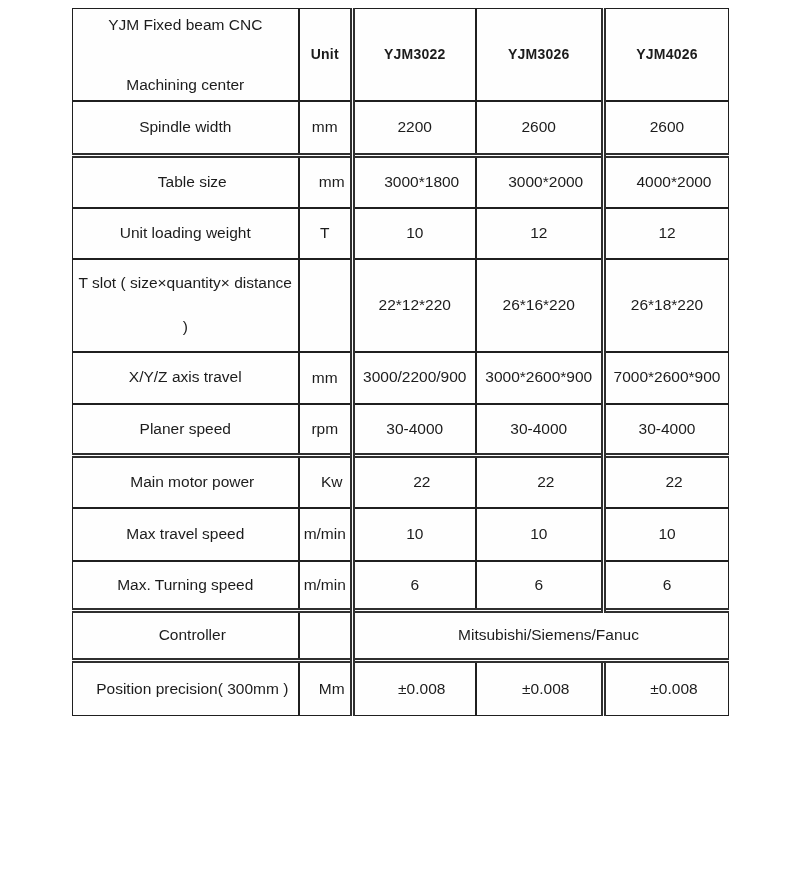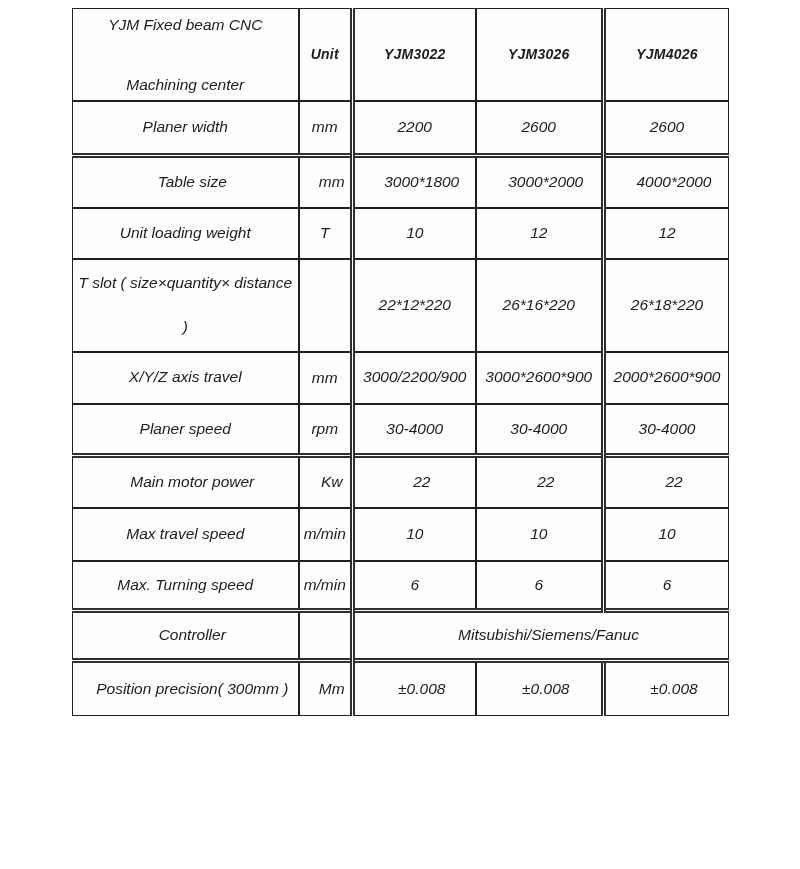--- a/index.html
+++ b/index.html
@@ -9,21 +9,20 @@
     width: 800px;
     height: 869px;
     font-family: "Liberation Sans", "DejaVu Sans", sans-serif;
     color: #1c1c1c;
   }
   .page {
     position: relative;
     width: 800px;
     height: 763px;
     overflow: hidden;
-    font-style: italic;
   }
   table.spec {
     border-collapse: collapse;
     table-layout: fixed;
     width: 656px;
     margin: 8px 0 0 72px;
     background: #fefefe;
   }
   .spec th, .spec td {
     border: 2px solid #1f1f1f;
@@ -78,21 +77,21 @@
           <div class="l2">Machining center</div>
         </th>
         <th class="bold-h">Unit</th>
         <th class="bold-h vd">YJM3022</th>
         <th class="bold-h">YJM3026</th>
         <th class="bold-h vd">YJM4026</th>
       </tr>
     </thead>
     <tbody id="spec-body">
     <tr style="height: 55px;">
-          <td class="col-label">Planer width</td>
+          <td class="col-label">Spindle width</td>
           <td class="col-unit">mm</td>
           <td class="col-val vd">2200</td>
           <td class="col-val">2600</td>
           <td class="col-val vd">2600</td>
         </tr>
         <tr class="dbl-top" style="height: 52px;">
           <td class="col-label">Table size</td>
           <td class="col-unit">mm</td>
           <td class="col-val vd">3000*1800</td>
           <td class="col-val">3000*2000</td>
@@ -110,21 +109,21 @@
           <td class="col-unit"></td>
           <td class="col-val vd">22*12*220</td>
           <td class="col-val">26*16*220</td>
           <td class="col-val vd">26*18*220</td>
         </tr>
         <tr style="height: 52px;">
           <td class="col-label">X/Y/Z axis travel</td>
           <td class="col-unit">mm</td>
           <td class="col-val vd">3000/2200/900</td>
           <td class="col-val">3000*2600*900</td>
-          <td class="col-val vd">2000*2600*900</td>
+          <td class="col-val vd">7000*2600*900</td>
         </tr>
         <tr style="height: 52px;">
           <td class="col-label">Planer speed</td>
           <td class="col-unit">rpm</td>
           <td class="col-val vd">30-4000</td>
           <td class="col-val">30-4000</td>
           <td class="col-val vd">30-4000</td>
         </tr>
         <tr class="dbl-top" style="height: 52px;">
           <td class="col-label">Main motor power</td>

